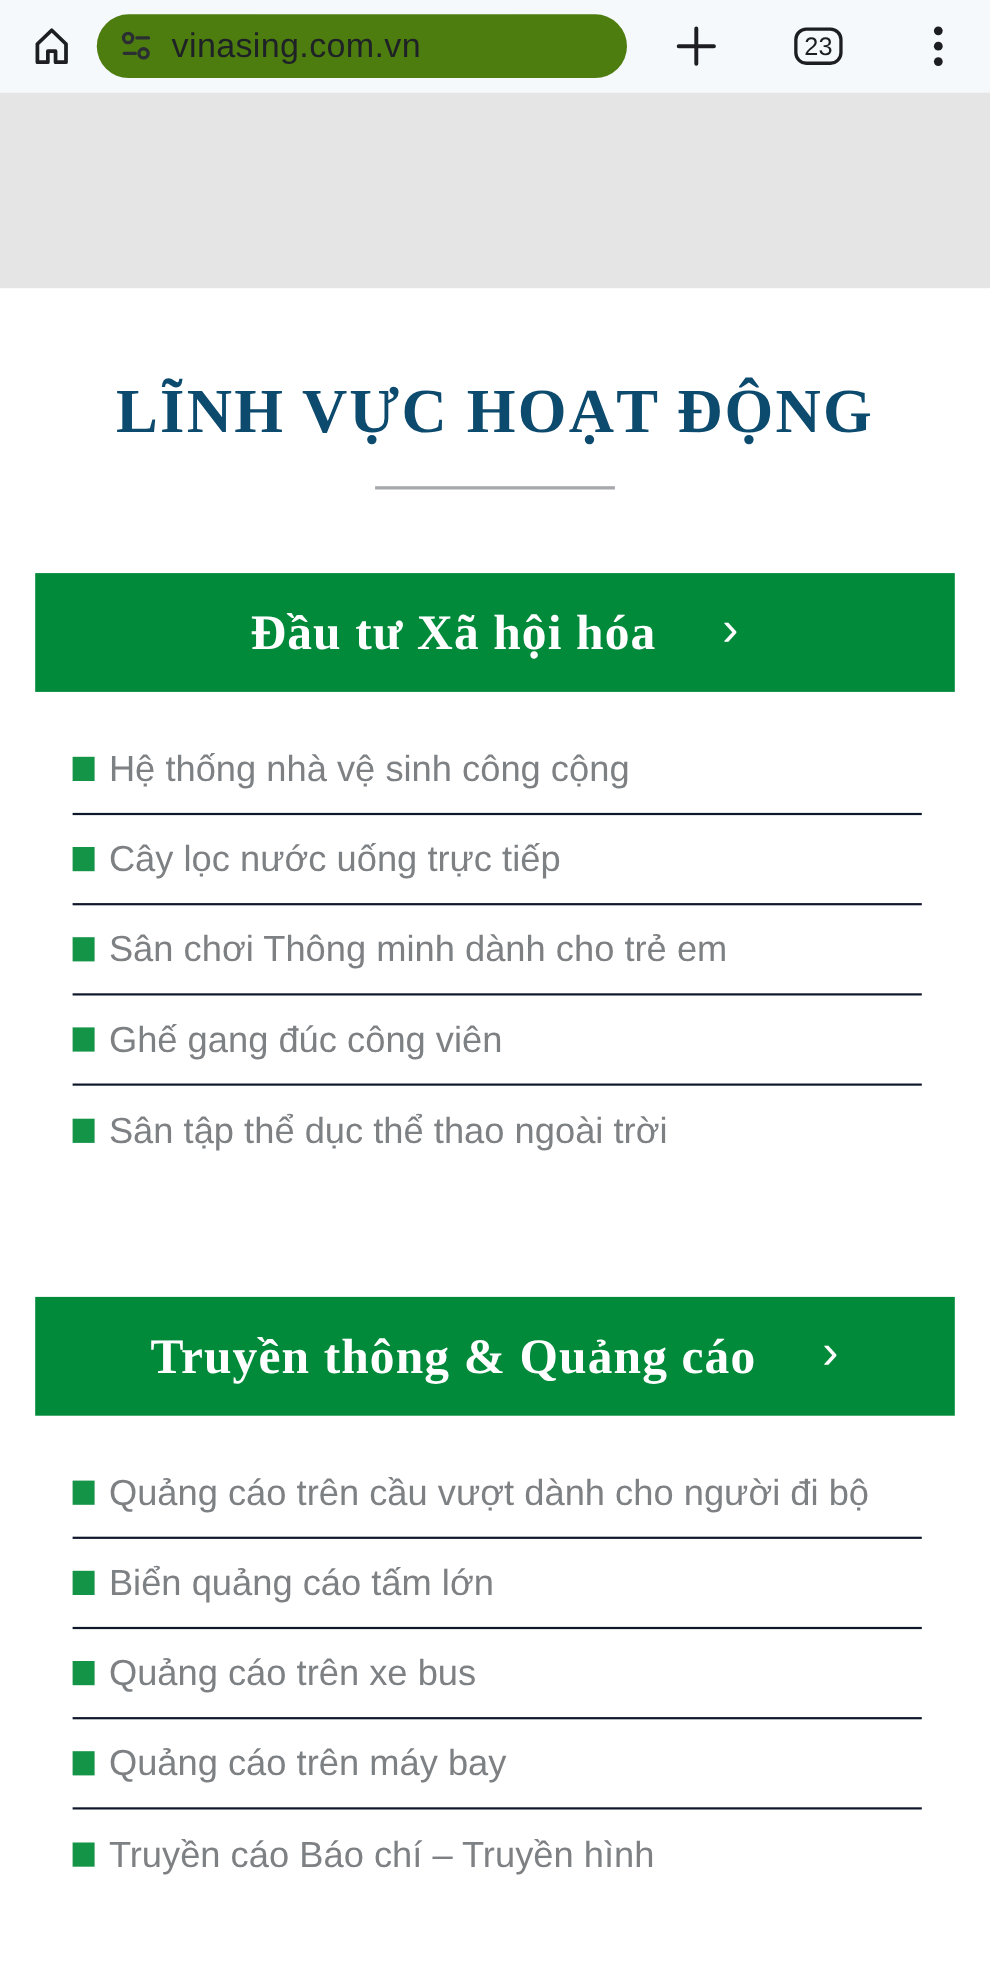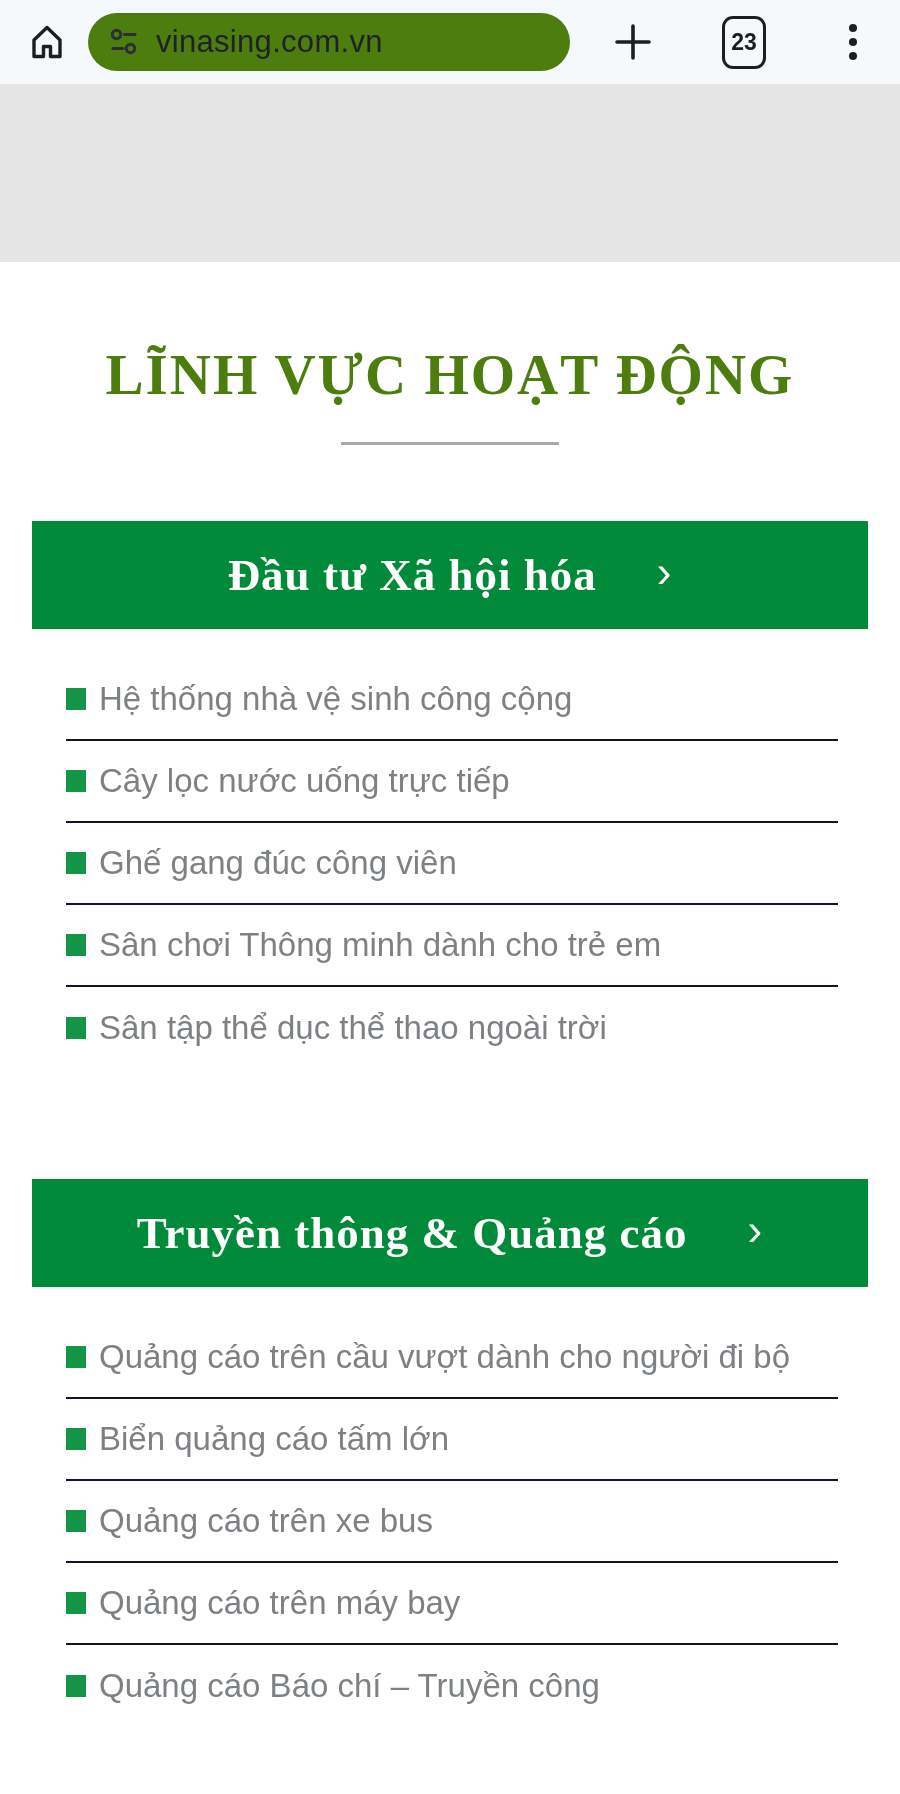--- a/index.html
+++ b/index.html
@@ -22,35 +22,35 @@
     background:#4d7c0f; border-radius:30px;
     display:flex; align-items:center; padding:0 18px;
   }
   .site-settings { width:36px; height:34px; display:flex; align-items:center; justify-content:center; }
   .url-text {
     margin-left:14px; font-size:31px; color:#1e2226; letter-spacing:.3px;
     white-space:nowrap; overflow:hidden;
   }
   .newtab-btn { margin-left:40px; width:46px; height:46px; display:flex; align-items:center; justify-content:center; }
   .tab-switcher {
-    margin-left:66px; width:44px; height:53px;
+    margin-left:66px; width:44px; height:34px;
     border:3.5px solid #1c1e21; border-radius:11px;
     display:flex; align-items:center; justify-content:center;
-    font-size:23px; font-weight:bold; color:#1c1e21;
+    font-size:23px; font-weight:normal; color:#1c1e21;
   }
   .menu-btn { margin-left:72px; display:flex; flex-direction:column; gap:6px; align-items:center; justify-content:center; width:30px; }
   .menu-btn i { width:8px; height:8px; border-radius:50%; background:#1c1e21; }
 
   
   .hero-placeholder { height:178px; background:#e4e5e4; }
 
   .page-title {
     margin:80px 0 0; text-align:center;
     font-family:"Liberation Serif", serif; font-weight:700;
-    font-size:57px; line-height:1.15; color:#4d7c0f; letter-spacing:2px;
+    font-size:57px; line-height:1.15; color:#0c4a6e; letter-spacing:2px;
   }
   .title-divider { width:218px; height:3px; background:#a6a8ab; margin:34px auto 0; }
 
   .section-banner {
     margin:76px 32px 0; height:108px; background:#008a3a;
     display:flex; align-items:center; justify-content:center;
     color:#ffffff; font-family:"Liberation Serif", serif;
     font-weight:700; font-size:45px; letter-spacing:1px;
     cursor:pointer;
     gap:30px;
@@ -123,25 +123,25 @@
   <li>
     <span class="bullet"></span>
     <span>Hệ thống nhà vệ sinh công cộng</span>
   </li>
   <li>
     <span class="bullet"></span>
     <span>Cây lọc nước uống trực tiếp</span>
   </li>
   <li>
     <span class="bullet"></span>
-    <span>Ghế gang đúc công viên</span>
+    <span>Sân chơi Thông minh dành cho trẻ em</span>
   </li>
   <li>
     <span class="bullet"></span>
-    <span>Sân chơi Thông minh dành cho trẻ em</span>
+    <span>Ghế gang đúc công viên</span>
   </li>
   <li>
     <span class="bullet"></span>
     <span>Sân tập thể dục thể thao ngoài trời</span>
   </li>
 </ul>
 
 <div class="section-banner banner-2">
   <span>Truyền thông &amp; Quảng cáo</span>
   <span class="banner-chevron">›</span>
@@ -158,15 +158,15 @@
   <li>
     <span class="bullet"></span>
     <span>Quảng cáo trên xe bus</span>
   </li>
   <li>
     <span class="bullet"></span>
     <span>Quảng cáo trên máy bay</span>
   </li>
   <li>
     <span class="bullet"></span>
-    <span>Quảng cáo Báo chí – Truyền công</span>
+    <span>Truyền cáo Báo chí – Truyền hình</span>
   </li>
 </ul>
 
 </body></html>

